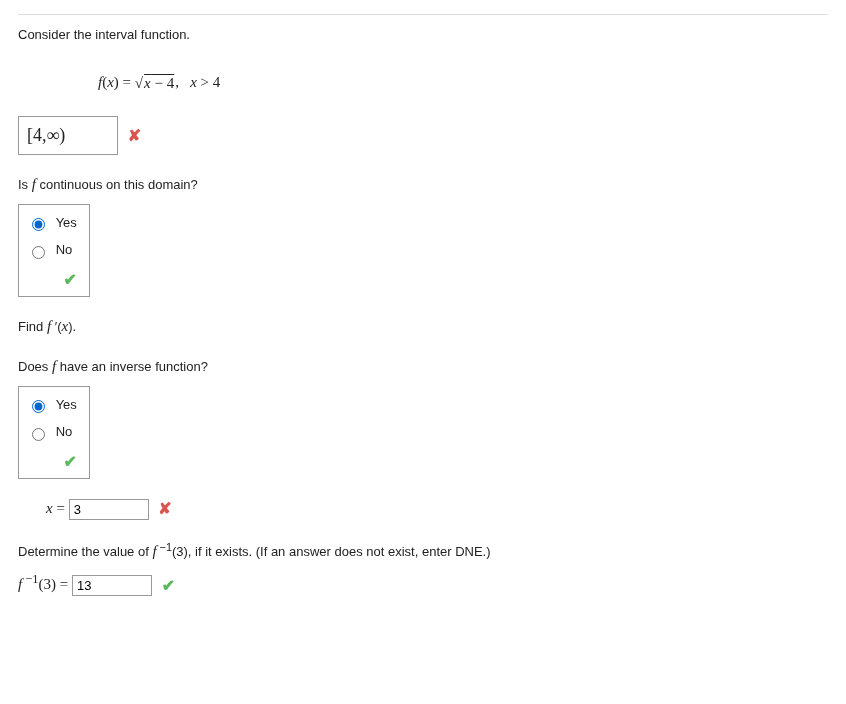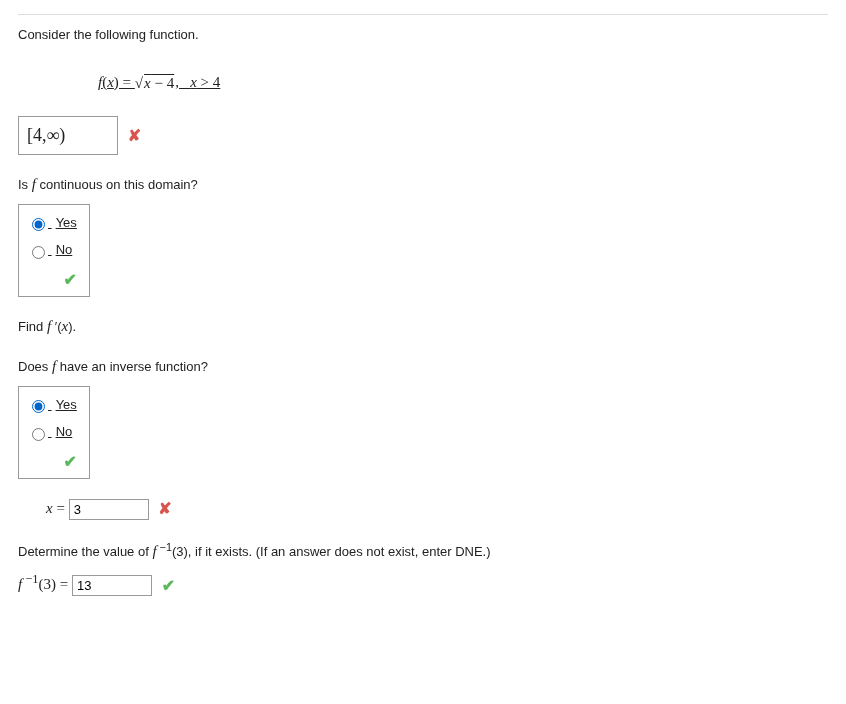--- a/index.html
+++ b/index.html
@@ -8,21 +8,21 @@
     font-size: 13px;
     color: #222;
     margin: 0;
     padding: 14px 18px;
     background: #fff;
     line-height: 1.5;
   }
   .q-block { margin-bottom: 18px; }
   .math-italic { font-style: italic; font-family: 'Times New Roman', serif; font-size: 15px; }
   .math-reg { font-family: 'Times New Roman', serif; font-size: 15px; }
-  .formula-line { padding: 8px 0 12px 80px; font-family: 'Times New Roman', serif; font-size: 15px; text-decoration: underline; }
+  .formula-line { padding: 8px 0 12px 80px; font-family: 'Times New Roman', serif; font-size: 15px; }
   .answer-box {
     border: 1px solid #999;
     padding: 5px 8px;
     display: inline-block;
     min-width: 100px;
     font-family: 'Times New Roman', serif;
     font-size: 16px;
     vertical-align: middle;
   }
   .answer-input {
@@ -31,21 +31,21 @@
     width: 80px;
     font-family: inherit;
     font-size: 13px;
     vertical-align: middle;
   }
   .radio-group {
     border: 1px solid #999;
     display: inline-block;
     padding: 8px 12px 4px 8px;
   }
-  .radio-row { margin-bottom: 8px; text-decoration: underline; }
+  .radio-row { margin-bottom: 8px; }
   .radio-row label { margin-left: 4px; cursor: pointer; }
   .feedback-row { text-align: right; margin-top: 4px; }
   .icon-correct {
     color: #5cb85c;
     font-size: 16px;
     font-weight: bold;
     margin-left: 6px;
     vertical-align: middle;
   }
   .icon-incorrect {
@@ -62,21 +62,21 @@
   .overline { text-decoration: overline; text-decoration-thickness: 1px; padding:0 1px; }
   input[type="radio"] { accent-color: #0066cc; vertical-align: middle; }
   hr.top { border: none; border-top: 1px solid #ddd; margin: 0 0 10px 0; }
 </style>
 </head>
 <body>
 
 <hr class="top">
 
 <div class="q-block">
-  <span>Consider the following function.</span>
+  <span>Consider the interval function.</span>
 </div>
 
 <div class="formula-line">
   <span class="math-italic">f</span>(<span class="math-italic">x</span>) =
   <span class="sqrt-wrap">√<span class="overline"><span class="math-italic">x</span> − 4</span></span>,&nbsp;&nbsp;&nbsp;<span class="math-italic">x</span> &gt; 4
 </div>
 
 <div class="q-block">
   <div style="margin-top:10px;">
     <span class="answer-box" style="font-size:18px;">[4,∞)</span>

